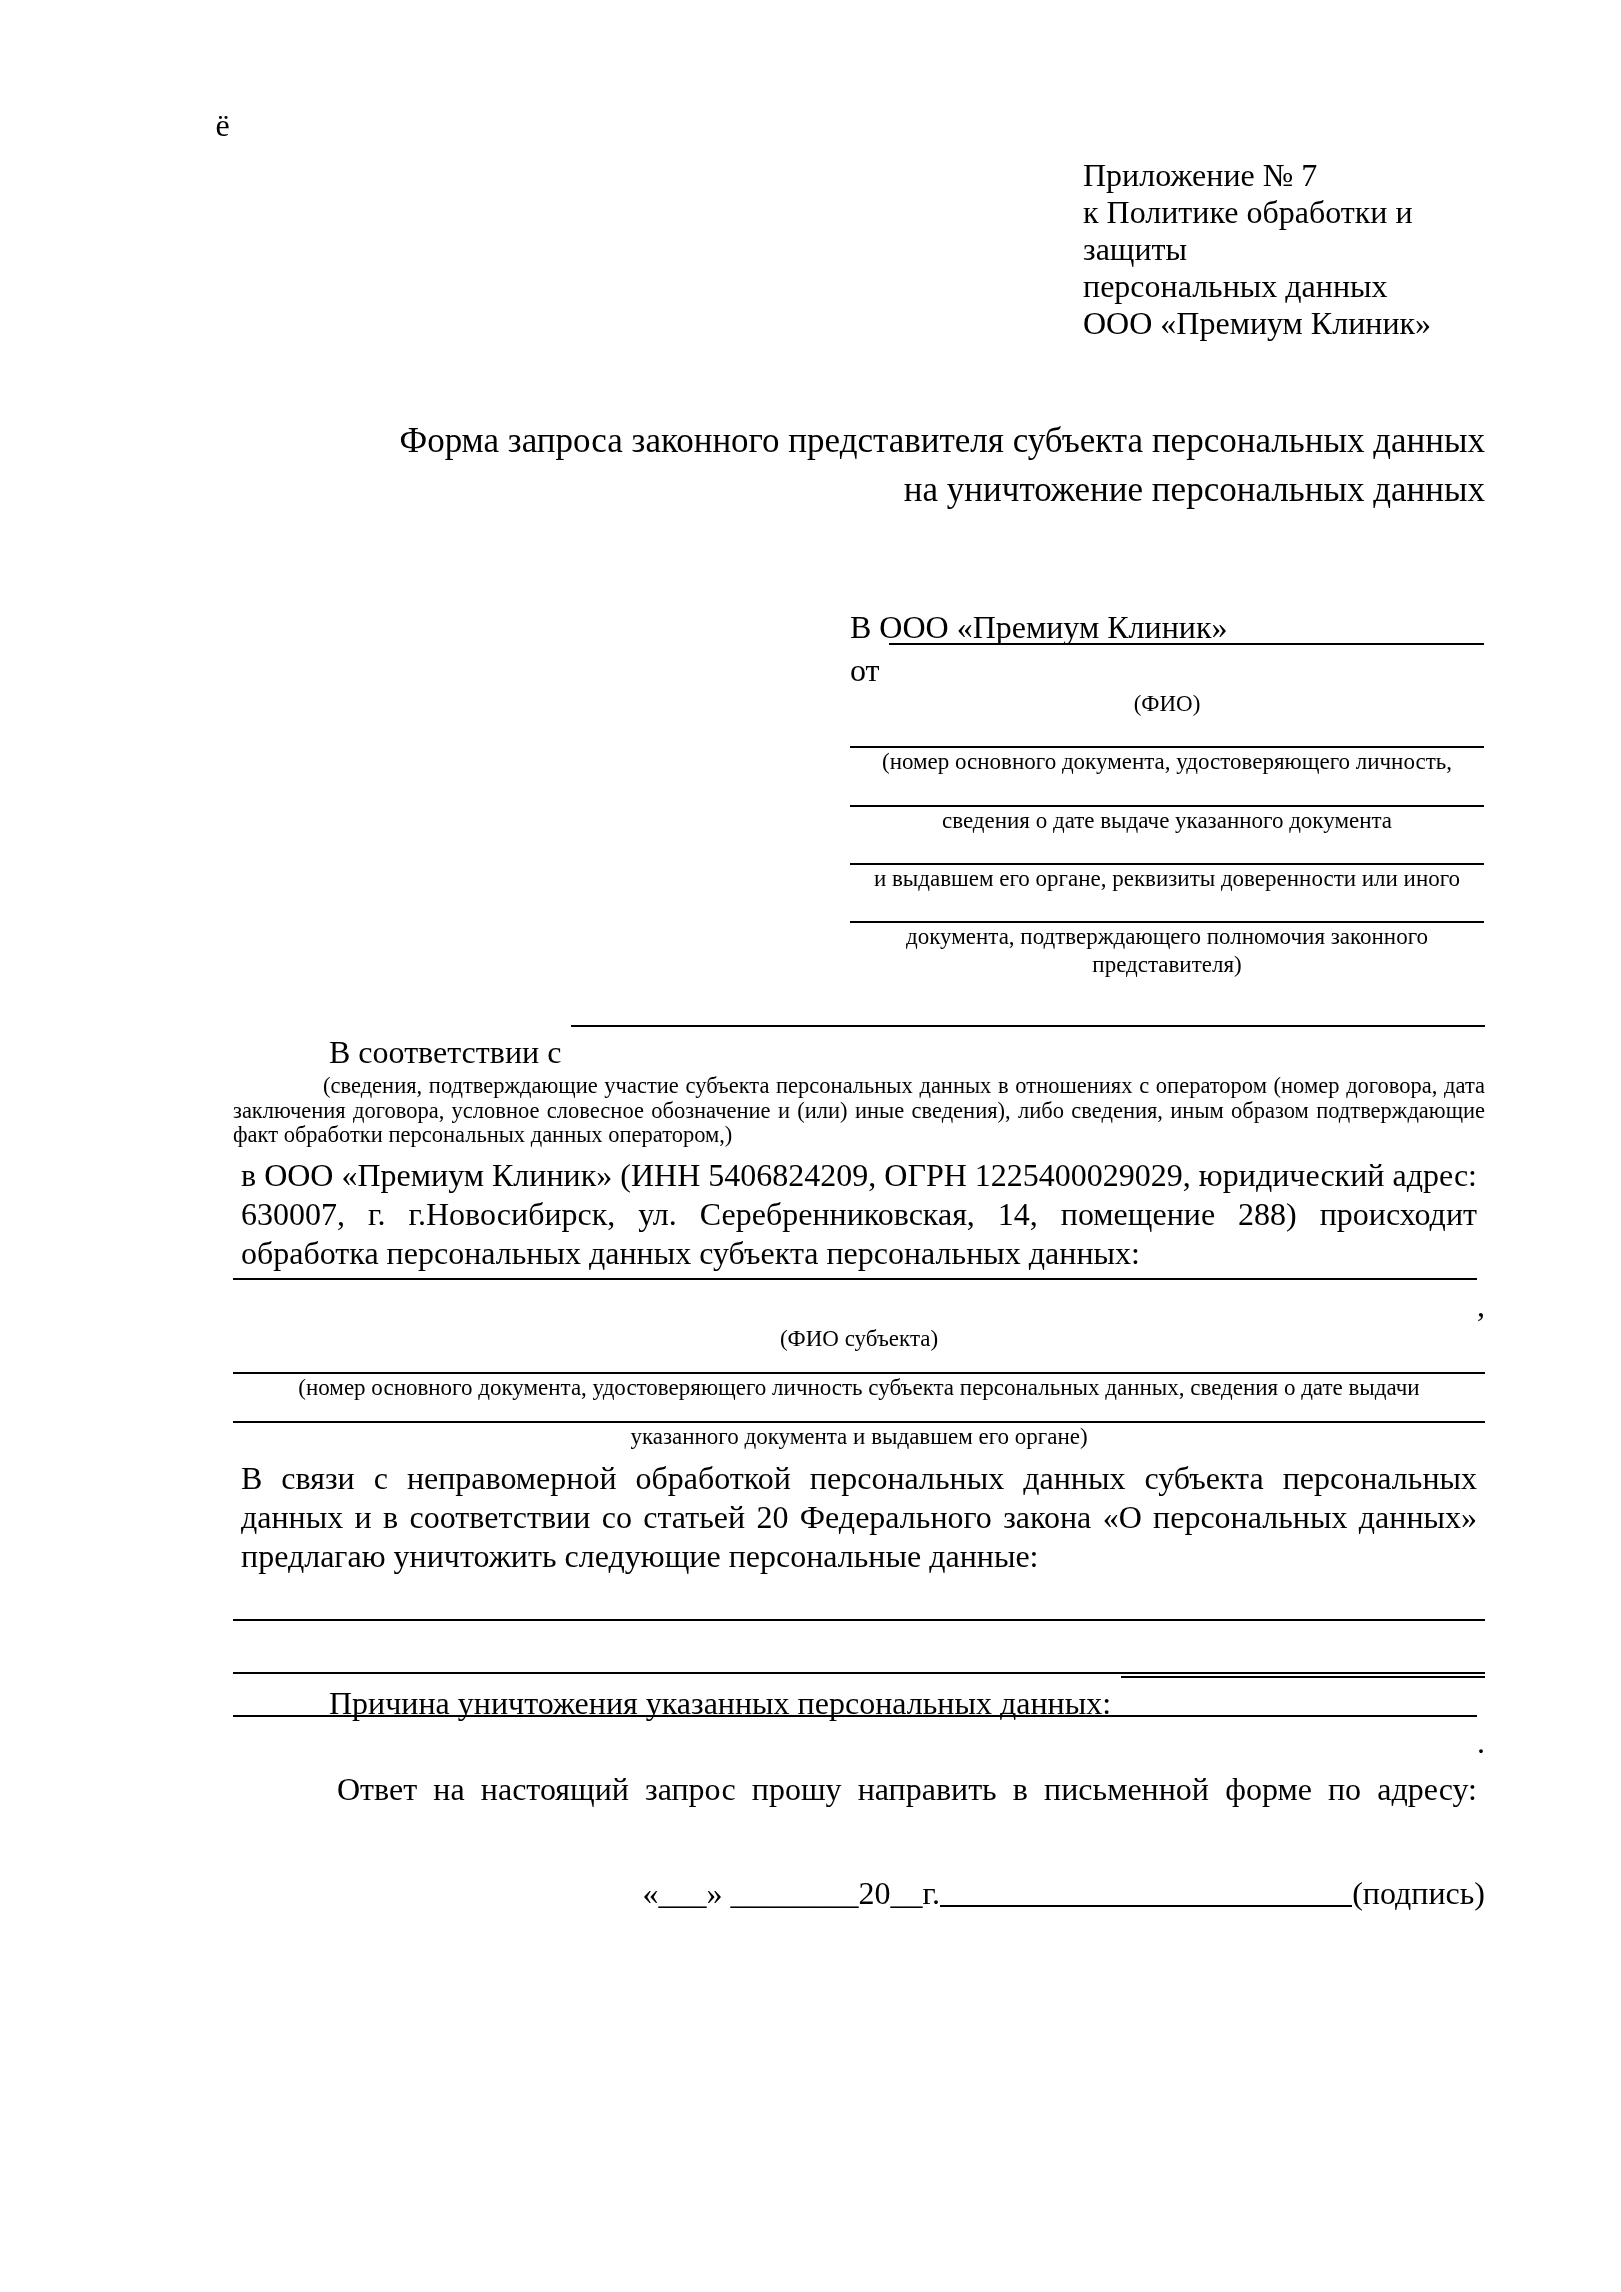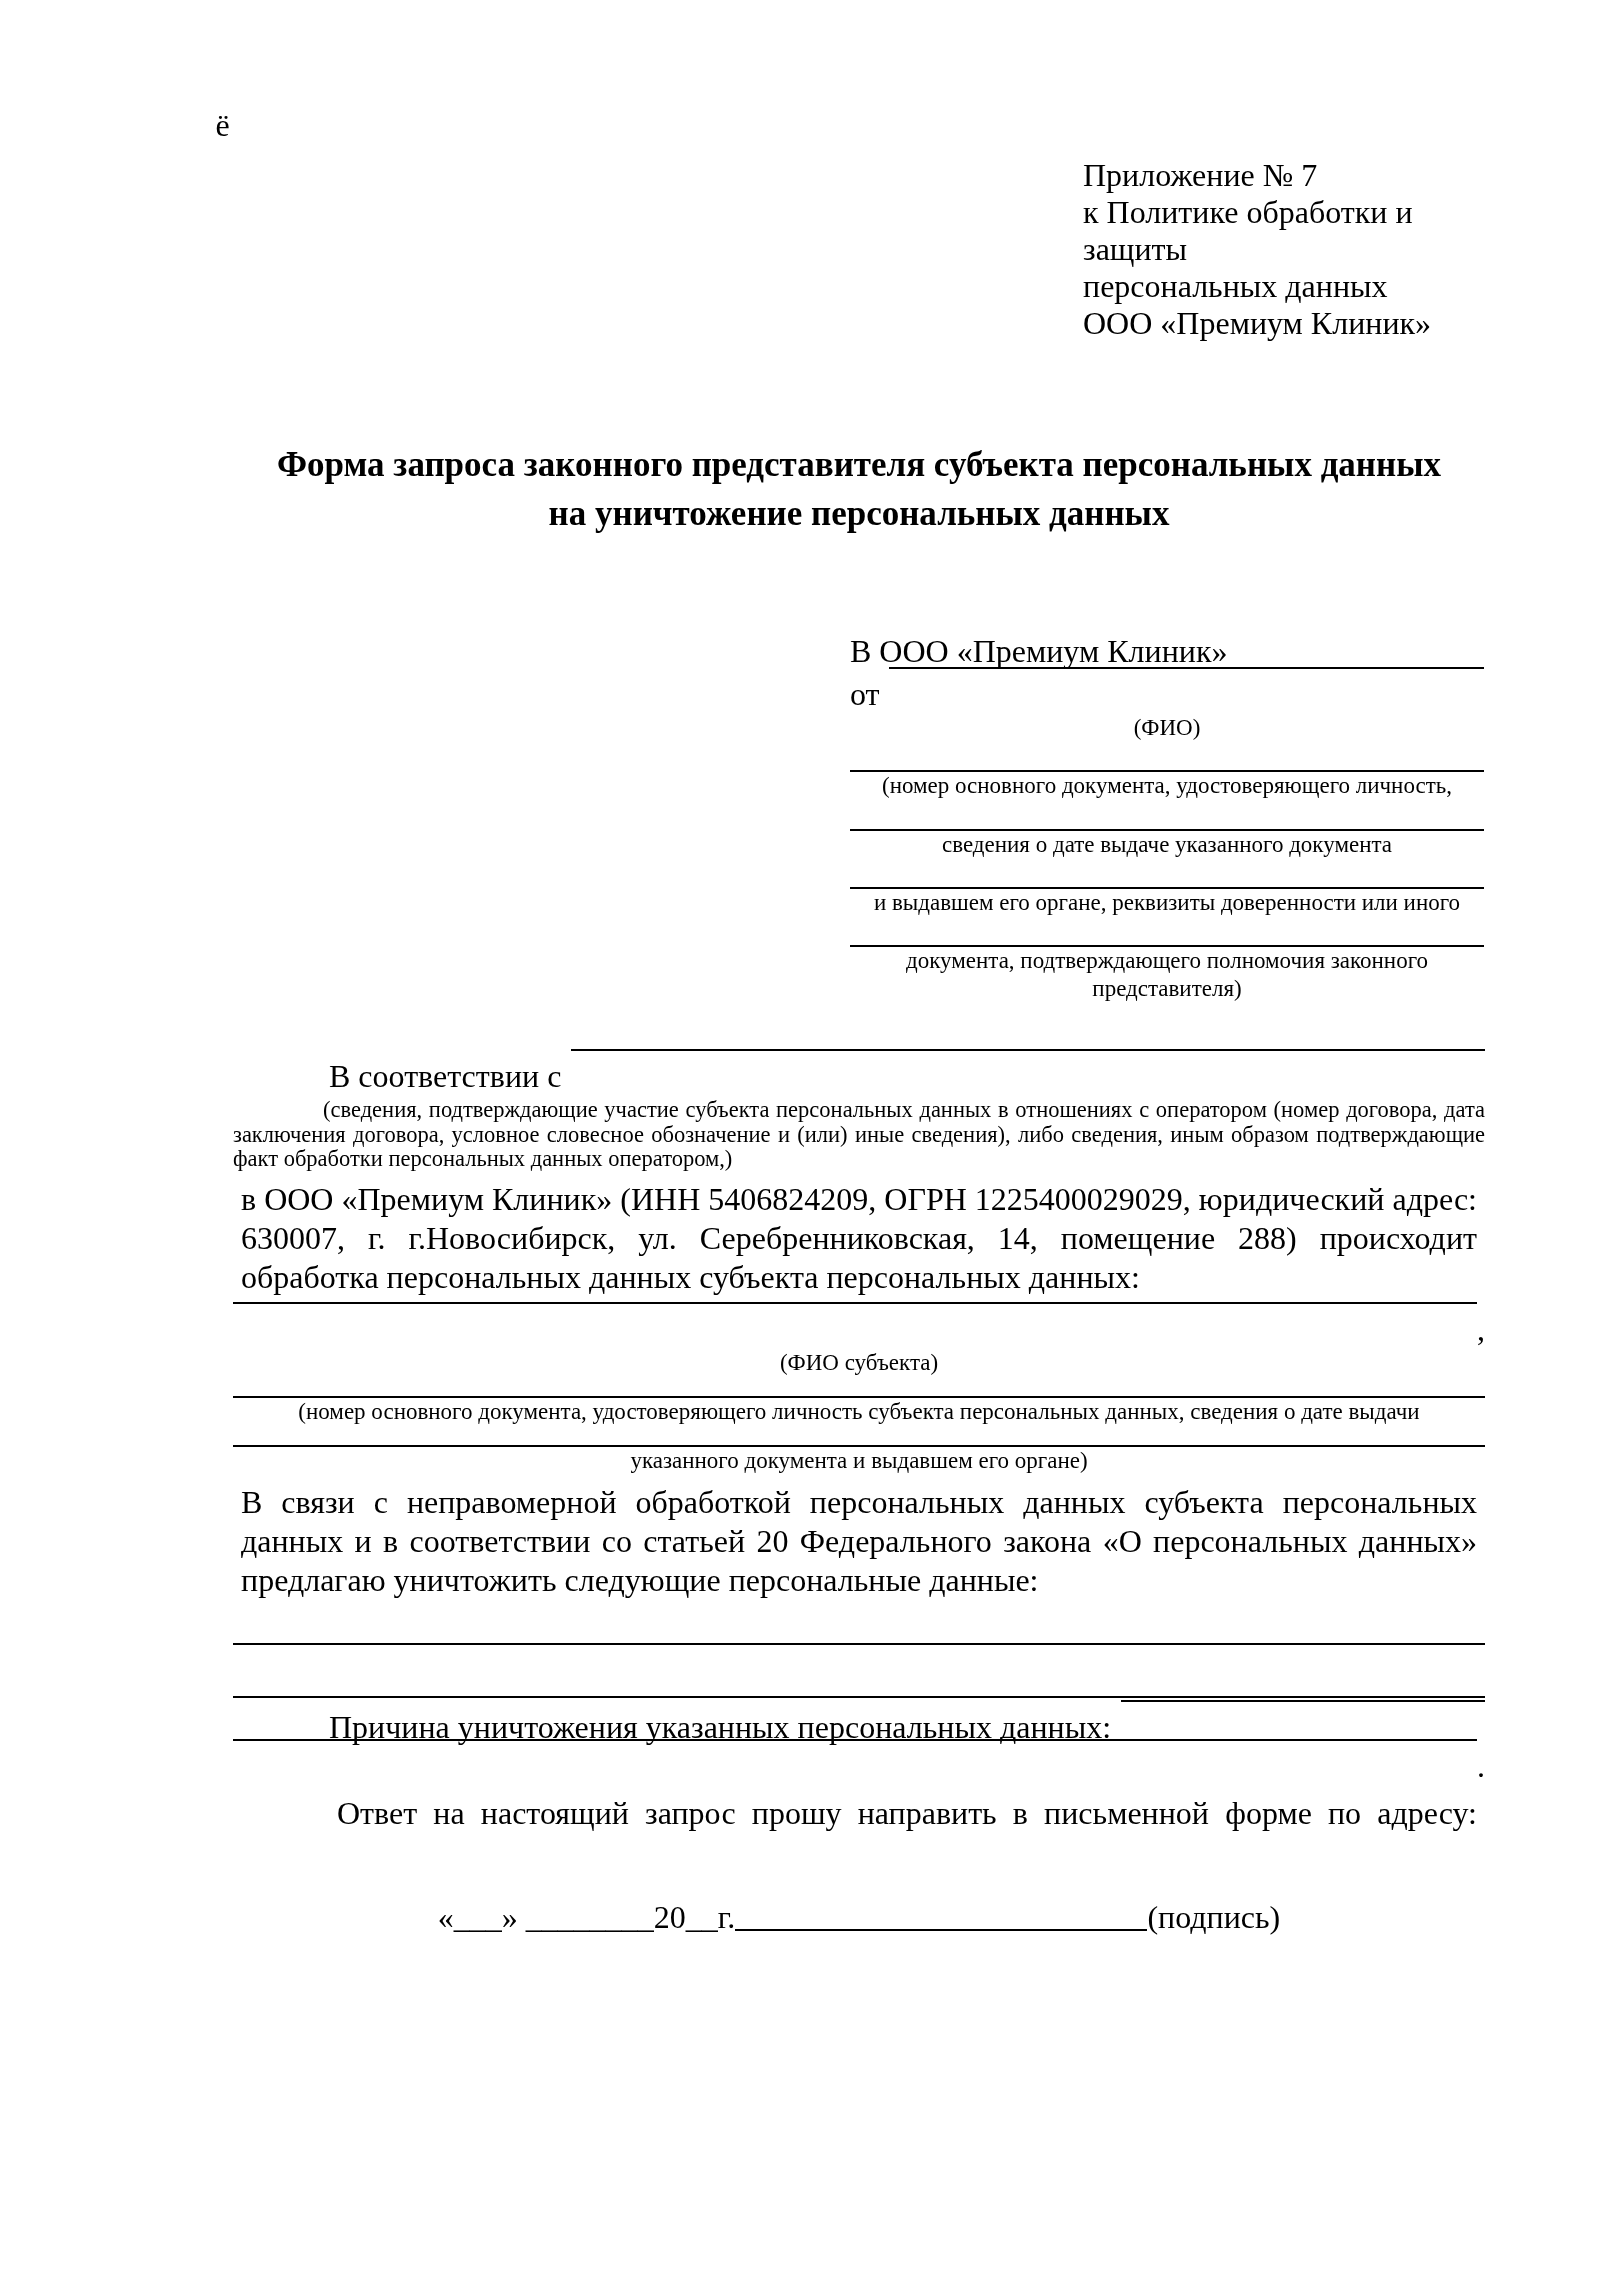--- a/index.html
+++ b/index.html
@@ -13,23 +13,23 @@
     font-family:"Liberation Serif", serif;
     color:#000;
     font-size:32px;
     line-height:39px;
   }
   .yo { margin-left:-17.6px; line-height:39px; }
 
   .appendix { margin:11.8px 0 0 850px; line-height:37px; }
 
   .title {
-    margin-top:98px;
-    text-align:center;
-    font-weight:bold;
+    margin-top:74px;
+    text-align:right;
+    font-weight:normal;
     font-size:35px;
     line-height:49px;
   }
 
   .addressee { margin-top:94px; margin-left:617px; width:634px; }
   .to { line-height:39px; }
 
   .row { display:flex; align-items:flex-start; line-height:39px; }
   .row .lead { white-space:nowrap; padding-right:9.8px; }
   .fill { flex:1 1 auto; position:relative; }
@@ -59,21 +59,21 @@
 
   .comma-row { margin-top:13.7px; }
   .main .line-blank.doc { margin-top:19.6px; }
   .line-blank.sp1 { margin-top:43px; }
   .line-blank.sp2 { margin-top:51px; }
   .reason-row { margin-top:10px; }
 
   .resp { text-indent:96px; text-align:justify; text-align-last:justify; }
 
   .sign-row {
-    display:flex; justify-content:center; align-items:stretch;
+    display:flex; justify-content:flex-end; align-items:stretch;
     margin-top:65px; line-height:39px;
   }
   .sig-group { width:545px; display:flex; align-items:stretch; }
   .sig-group .hint-inline { white-space:nowrap; }
 </style>
 </head>
 <body>
 
 <div class="page">
 

